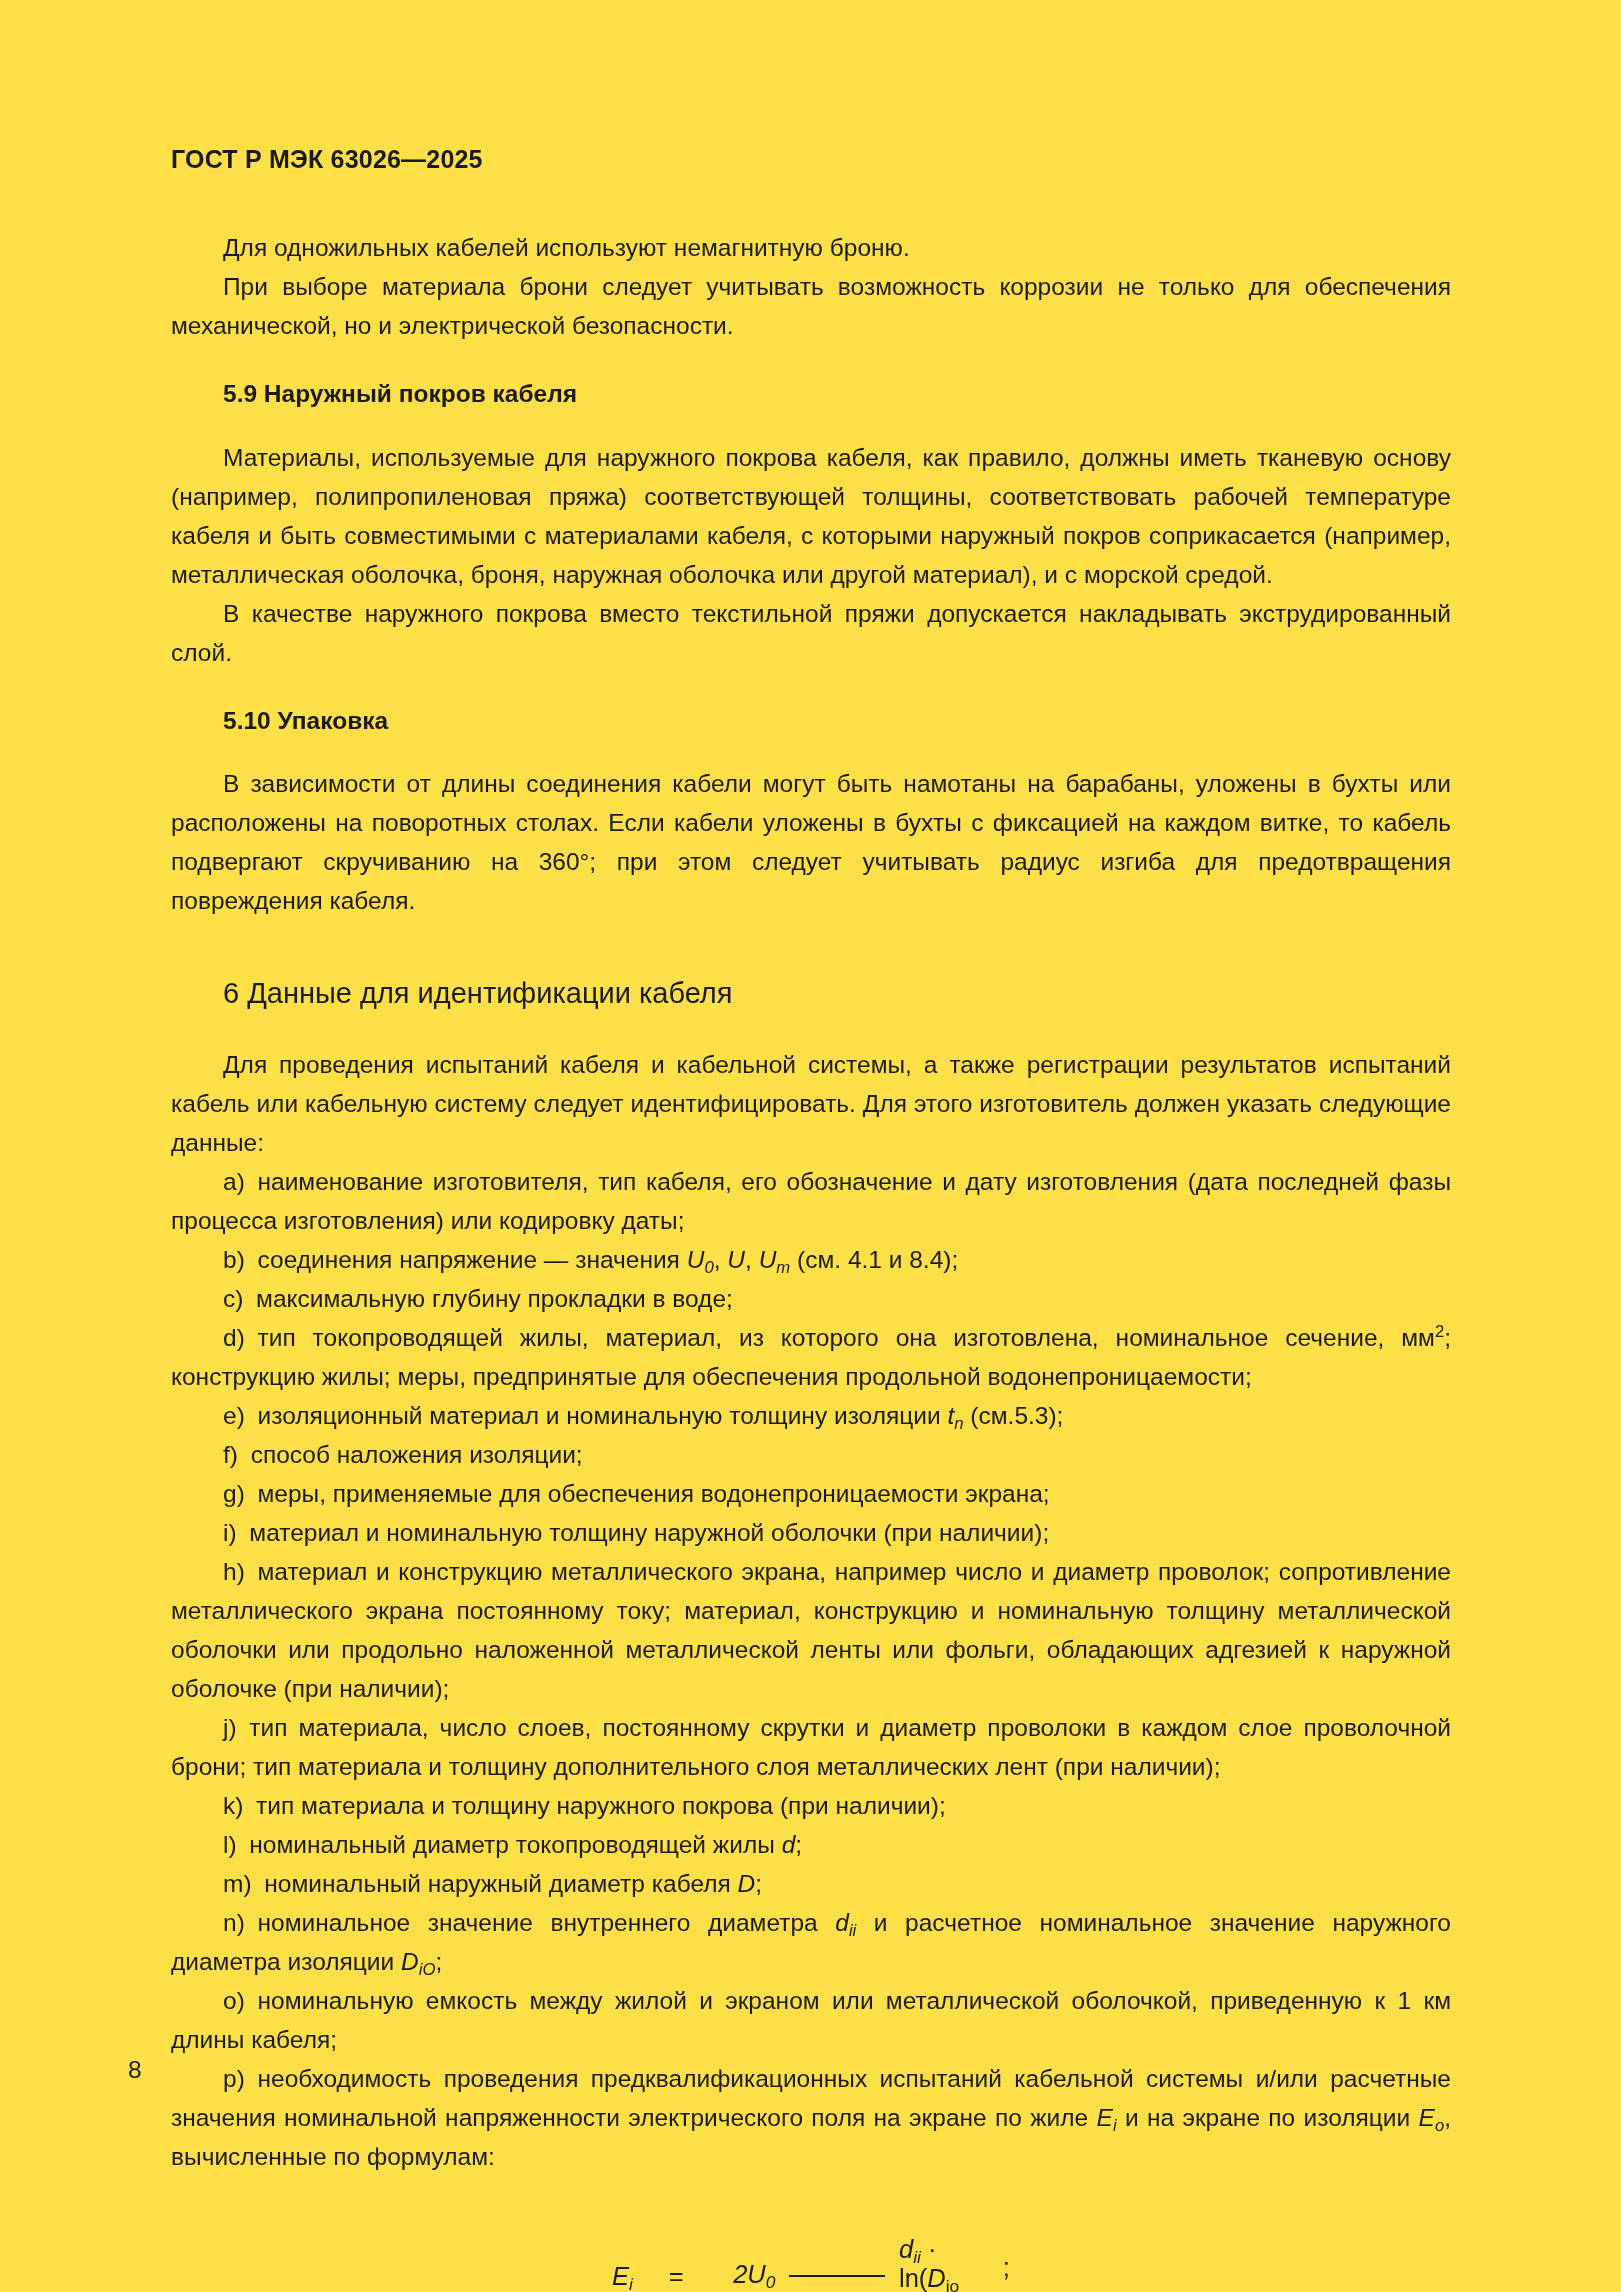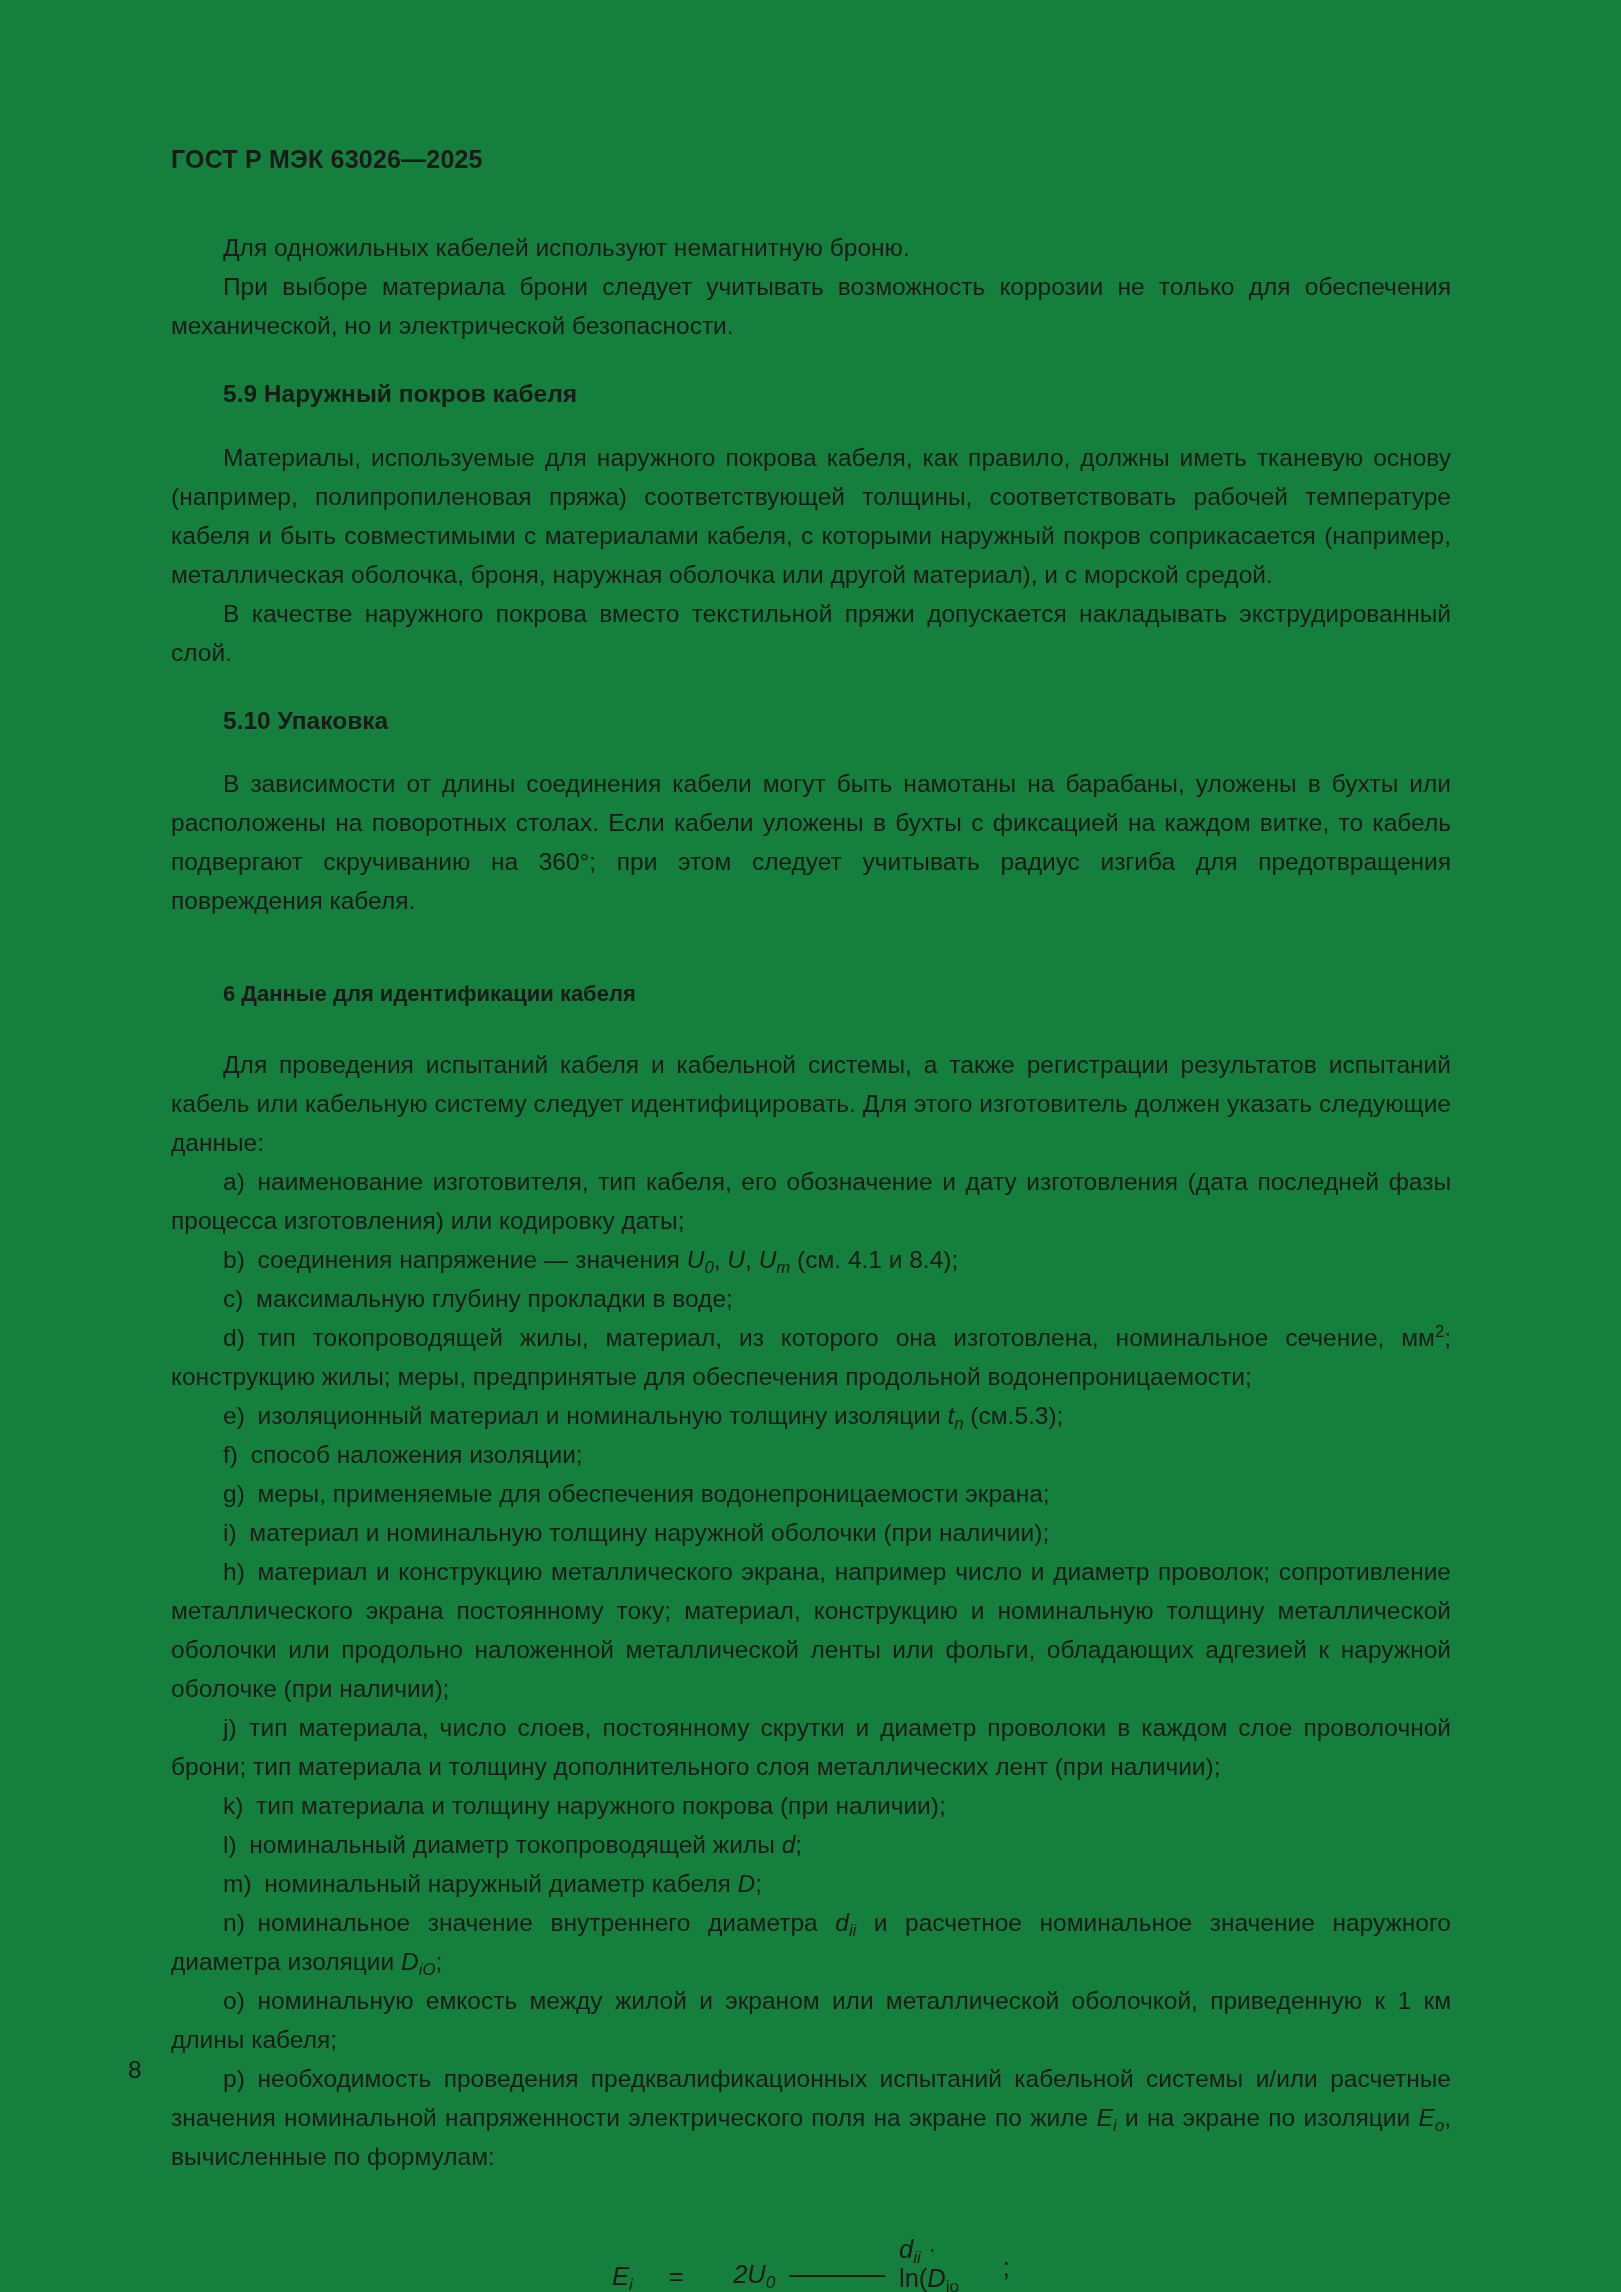--- a/index.html
+++ b/index.html
@@ -5,21 +5,21 @@
 <style>
   html, body {
     margin: 0;
     padding: 0;
     background: #ffffff;
   }
   .page {
     position: relative;
     width: 1621px;
     height: 2293px;
-    background: #15803d;
+    background: #fde047;
     box-sizing: border-box;
     font-family: "Liberation Sans", sans-serif;
     color: #1a1a1a;
     overflow: hidden;
   }
   .page-header {
     position: absolute;
     top: 145px;
     left: 171px;
     font-size: 25px;
@@ -50,23 +50,23 @@
   }
   h3.sub-heading {
     margin: 0;
     font-size: 24.5px;
     line-height: 39px;
     font-weight: bold;
     text-indent: 52px;
   }
   h2.section-heading {
     margin: 0;
-    font-size: 22px;
+    font-size: 29px;
     line-height: 45px;
-    font-weight: bold;
+    font-weight: normal;
     text-indent: 52px;
   }
   .gap-sm { height: 24.5px; }
   .gap-md { height: 29px; }
   .gap-xl { height: 51px; }
   .vi {
     font-style: italic;
     font-family: "Liberation Sans", sans-serif;
   }
   sub {

